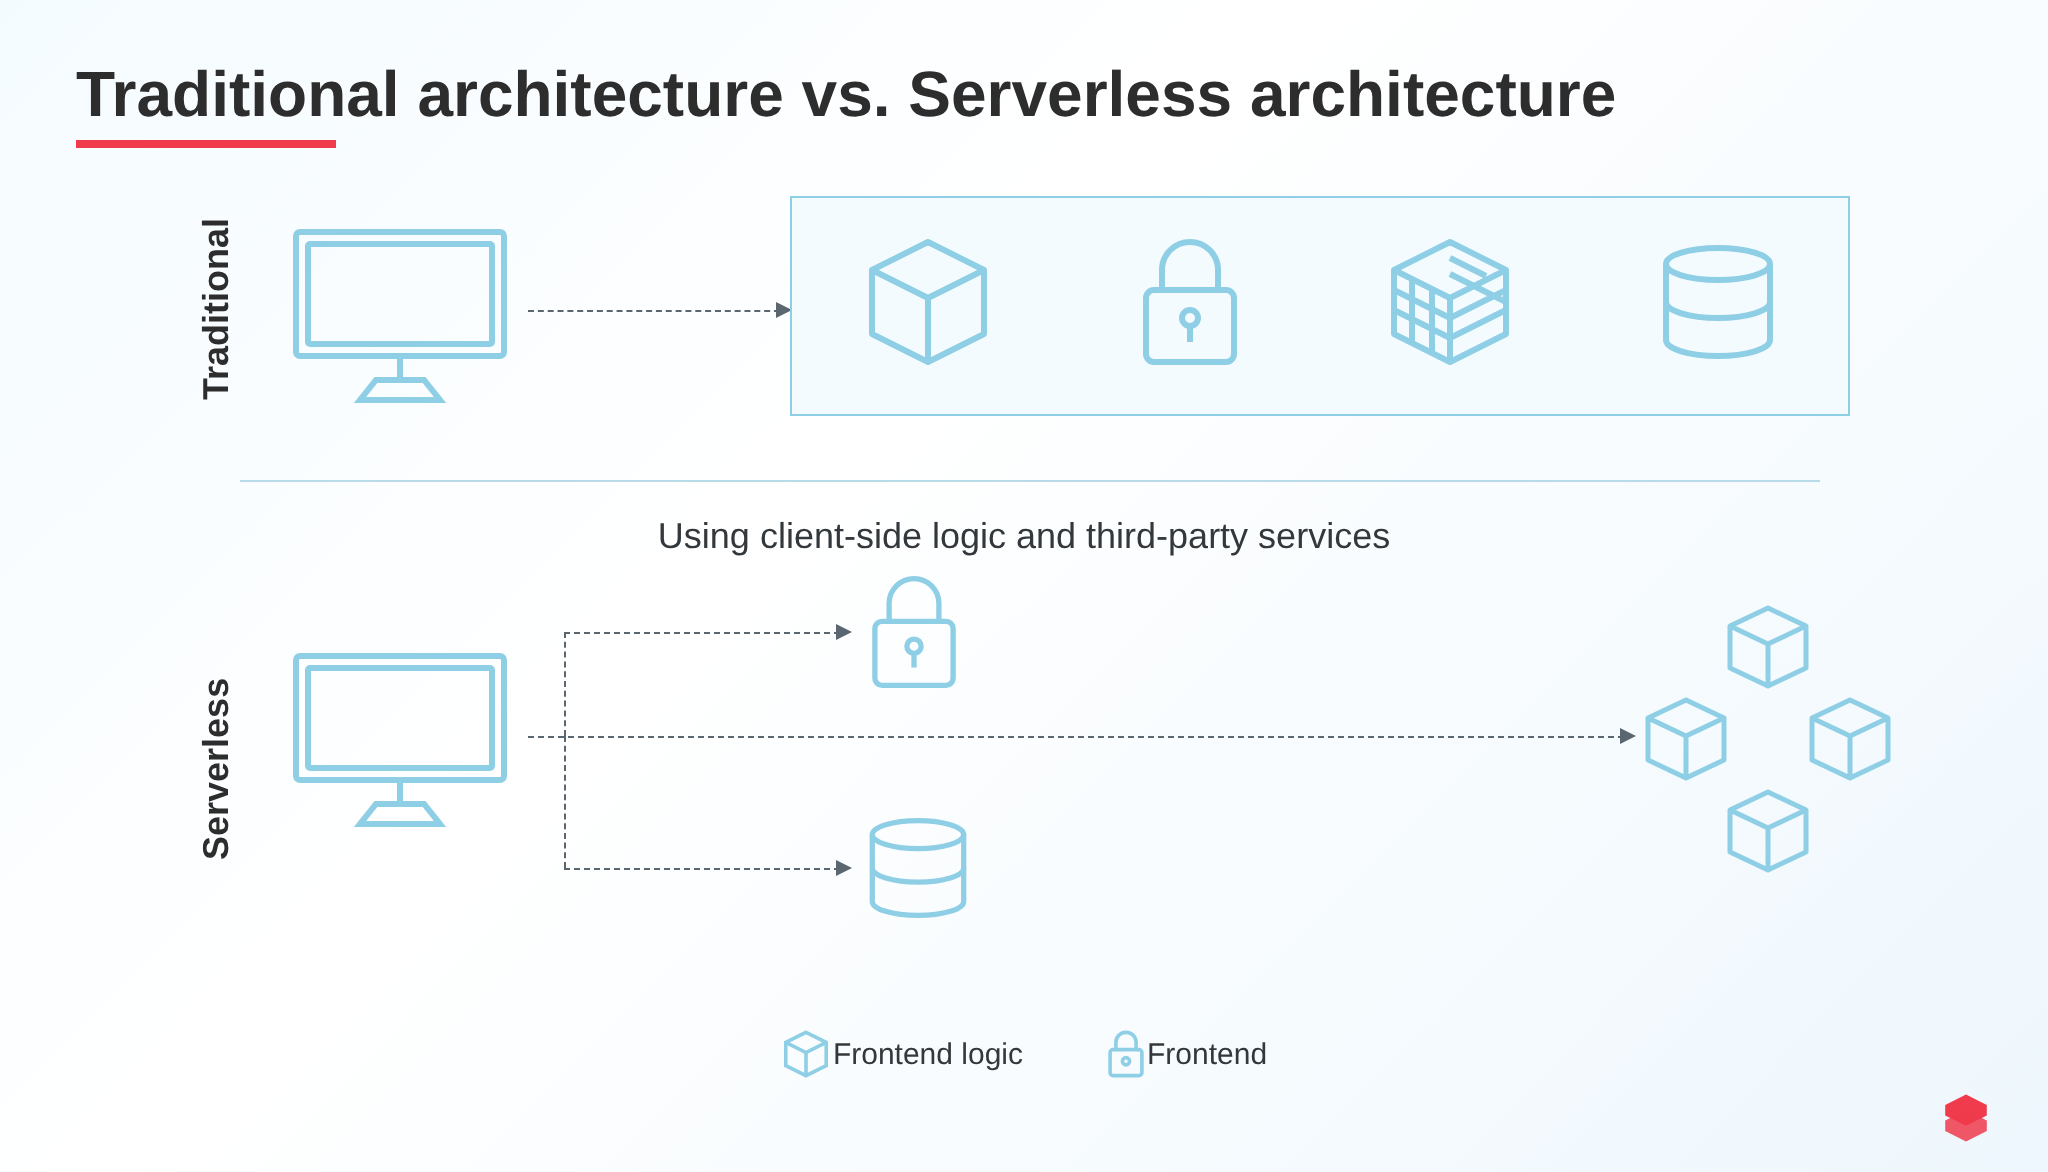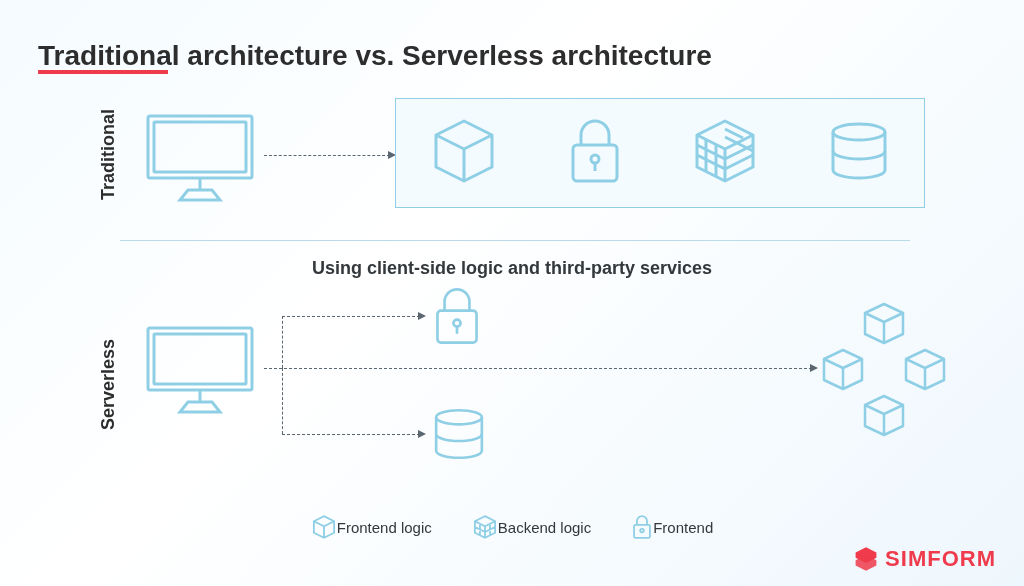--- a/index.html
+++ b/index.html
@@ -4,22 +4,22 @@
 <style>
   * { box-sizing: border-box; }
   html, body { margin:0; padding:0; }
   body {
     width:1024px; height:586px;
     font-family: Arial, Helvetica, sans-serif;
     background: linear-gradient(135deg, #f4fbff 0%, #ffffff 40%, #eef7fd 100%);
     position:relative; overflow:hidden;
   }
   .title {
-    position:absolute; left:38px; top:40px;
-    font-size:28px; font-weight:700; color:#2d2d2d;
+    position:absolute; left:38px; top:29px;
+    font-size:32px; font-weight:700; color:#2d2d2d;
   }
   .title-underline {
     position:absolute; left:38px; top:70px;
     width:130px; height:4px; background:#ef3b4c;
   }
   .vlabel {
     position:absolute;
     writing-mode: vertical-rl; transform: rotate(180deg);
     font-size:18px; font-weight:700; color:#2d2d2d;
   }
@@ -36,21 +36,21 @@
     display:flex; align-items:center; justify-content:space-around;
   }
 
   .divider {
     position:absolute; left:120px; top:240px;
     width:790px; height:0; border-top:1px solid #b9dbe9;
   }
 
   .subtitle {
     position:absolute; left:0; width:1024px; top:258px;
-    text-align:center; font-size:18px; font-weight:700; color:#33383c;
+    text-align:center; font-size:18px; font-weight:400; color:#33383c;
   }
 
   .dashed { position:absolute; border:0; border-top:1.5px dashed #5a6670; }
   .dashedV { position:absolute; border:0; border-left:1.5px dashed #5a6670; }
   .arrowhead {
     position:absolute; width:0; height:0;
     border-top:4px solid transparent; border-bottom:4px solid transparent;
     border-left:8px solid #5a6670;
   }
 
@@ -175,36 +175,29 @@
       </g>
   </svg>
 </div>
 
 <div class="legend">
   <div class="legend-item">
     <svg width="26" height="26" viewBox="0 0 72 72" fill="none" stroke="#8fcfe6" stroke-width="5">
         <path d="M36 6 L64 20 L64 52 L36 66 L8 52 L8 20 Z M8 20 L36 34 L64 20 M36 34 L36 66"></path>
       </svg>
     <span>Frontend logic</span>
-  </div>
-  <div class="legend-item">
-    <svg width="26" height="26" viewBox="0 0 72 72" fill="none" stroke="#8fcfe6" stroke-width="5">
-        <path d="M36 6 L64 20 L64 52 L36 66 L8 52 L8 20 Z M8 20 L36 34 L64 20 M36 34 L36 66 M22 27 L22 59 M50 27 L50 59 M8 36 L36 50 M36 50 L64 36"></path>
-      </svg>
-    <span>Backend logic</span>
   </div>
   <div class="legend-item">
     <svg width="22" height="26" viewBox="0 0 60 72" fill="none" stroke="#8fcfe6" stroke-width="5">
         <rect x="8" y="30" width="44" height="36" rx="4"></rect>
         <path d="M16 30 L16 20 A14 14 0 0 1 44 20 L44 30"></path>
         <circle cx="30" cy="46" r="5"></circle>
       </svg>
     <span>Frontend</span>
   </div>
 </div>
 
 <div class="logo">
   <svg width="26" height="26" viewBox="0 0 40 40">
     <path d="M20 2 L36 10 L36 18 L20 26 L4 18 L4 10 Z" fill="#ef3b4c"></path>
     <path d="M20 14 L36 22 L36 30 L20 38 L4 30 L4 22 Z" fill="#ef3b4c" opacity="0.85"></path>
   </svg>
-  <span class="logo-text">SIMFORM</span>
 </div>
 
 </body></html>

